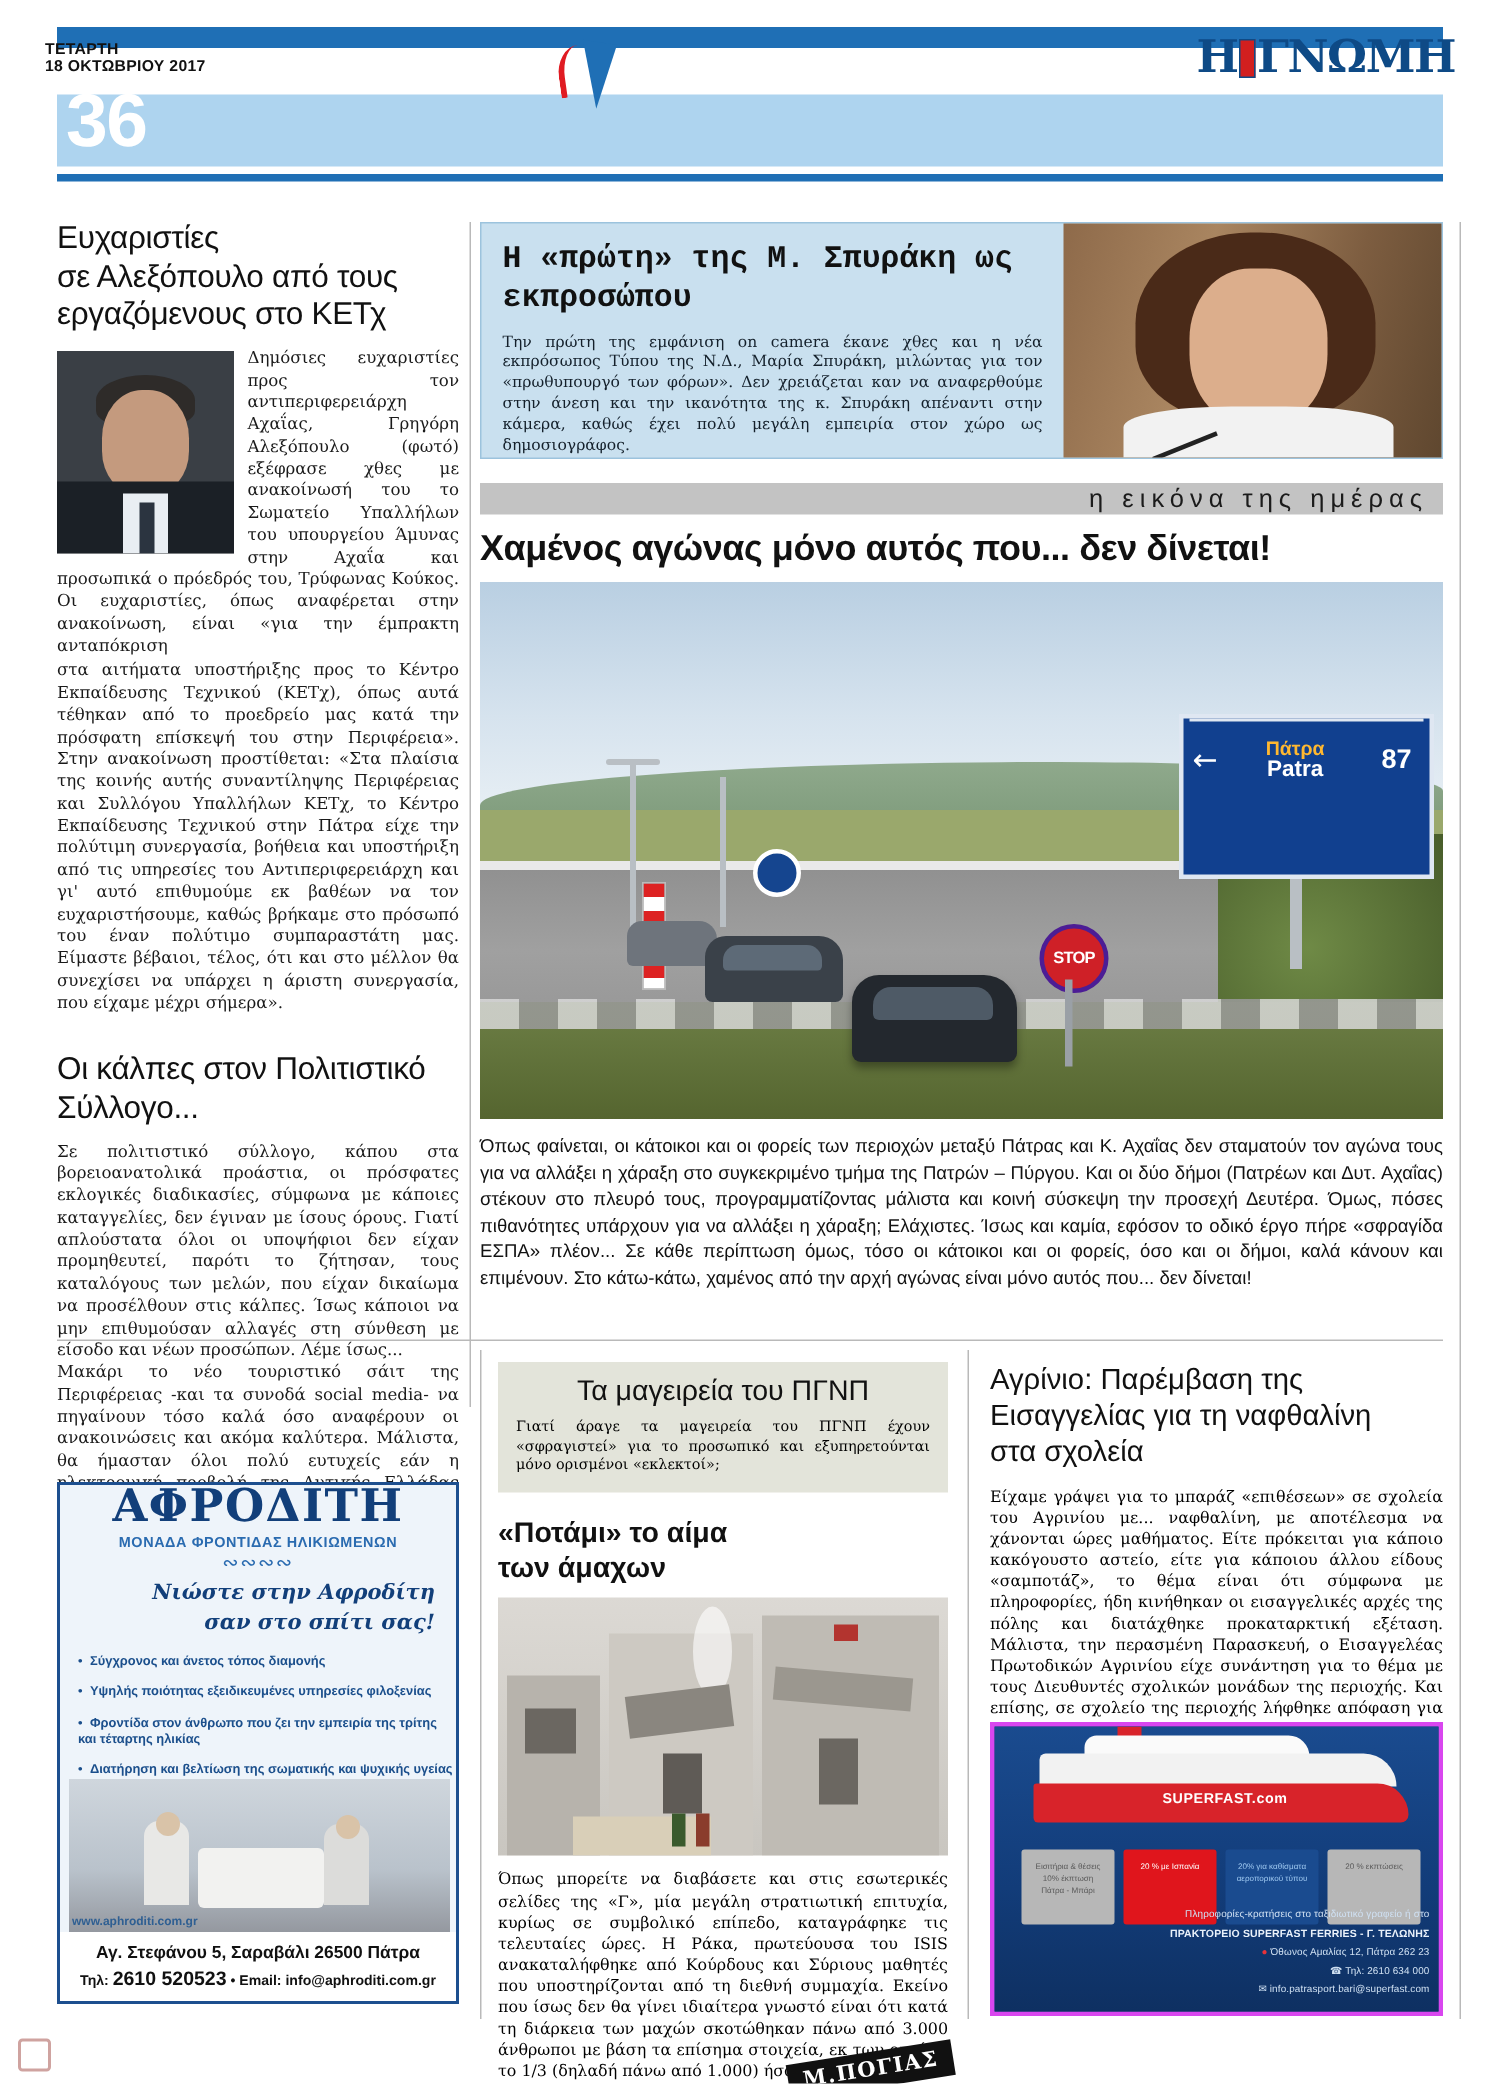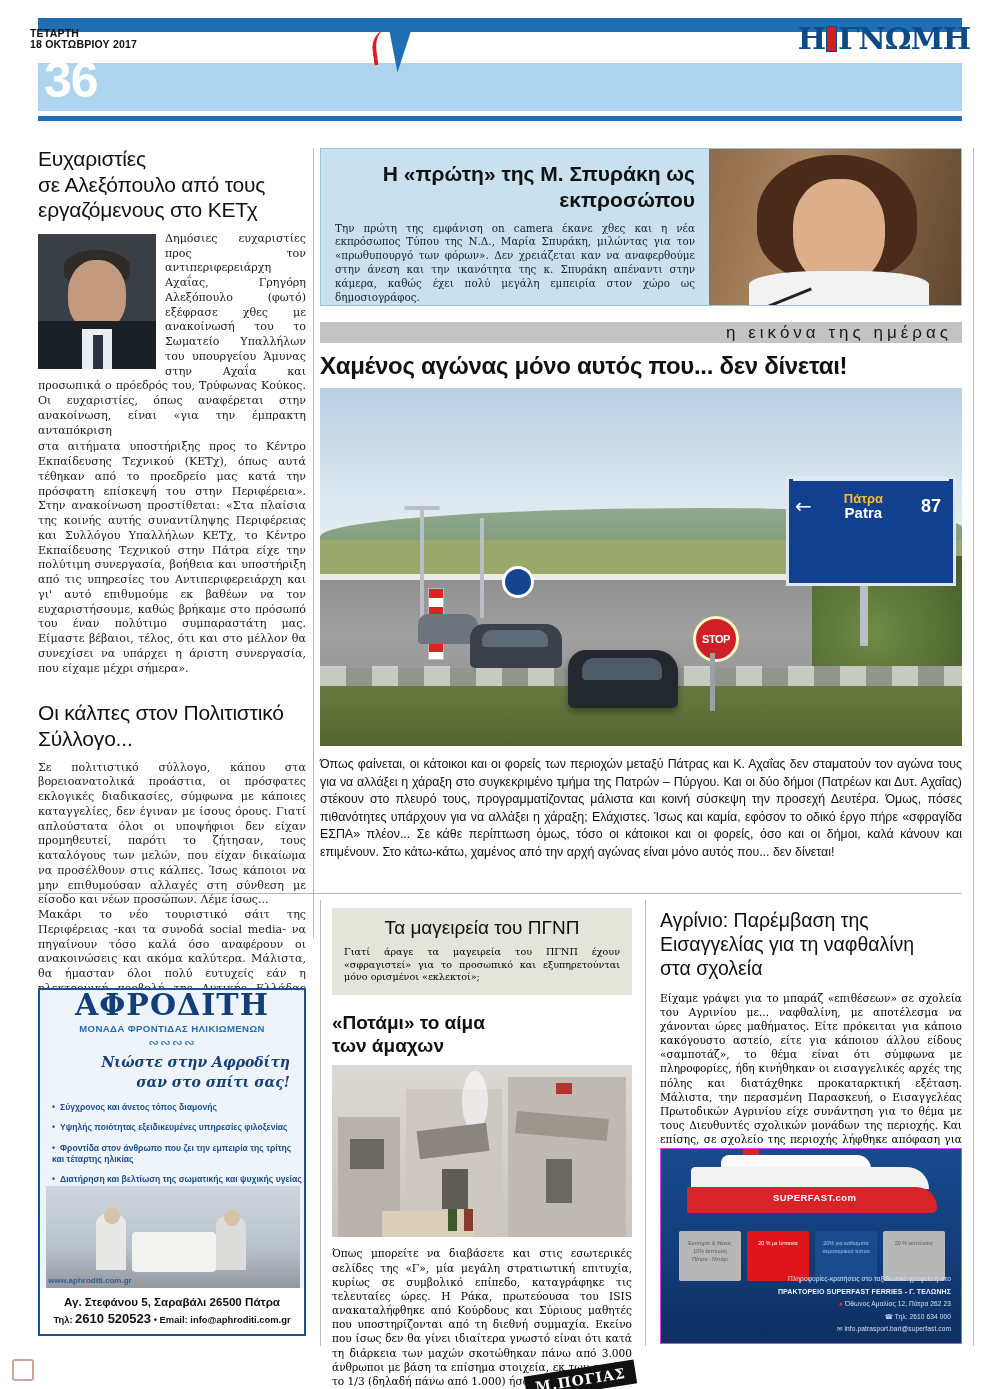--- a/index.html
+++ b/index.html
@@ -32,21 +32,21 @@
   .portrait{width:118px;height:135px;float:left;margin:2px 9px 3px 0;background:#3a3f45;position:relative;overflow:hidden;}
   .portrait .suit{position:absolute;left:0;bottom:0;width:118px;height:48px;background:#1b2026;}
   .portrait .shirt{position:absolute;left:44px;bottom:0;width:30px;height:40px;background:#e9eef3;transform:skewX(0deg);}
   .portrait .tie{position:absolute;left:55px;bottom:0;width:10px;height:34px;background:#2b3440;}
   .portrait .face{position:absolute;left:30px;top:26px;width:58px;height:70px;border-radius:46% 46% 42% 42%;background:#c49a7e;}
   .portrait .hair{position:absolute;left:26px;top:16px;width:66px;height:34px;border-radius:50% 50% 30% 30%;background:#2e2b29;}
 
   
   .spy{position:absolute;left:320px;top:148px;width:642px;height:158px;background:#c9e0ef;border:1px solid #9cc3dd;box-sizing:border-box;}
   .spy .inner{padding:12px 14px 0 14px;width:360px;}
-  .spy h3{font-family:Liberation Sans, sans-serif;font-weight:bold;font-size:21px;line-height:1.25;text-align:right;margin:0 0 8px 0;color:#111;}
+  .spy h3{font-family:Liberation Mono, monospace;font-weight:bold;font-size:21px;line-height:1.25;text-align:left;margin:0 0 8px 0;color:#111;}
   .spy p{font-family:"DejaVu Serif",serif;font-size:10.4px;line-height:1.34;text-align:justify;margin:0;color:#14202b;}
   .spy-photo{position:absolute;right:0;top:0;width:252px;height:156px;background:linear-gradient(105deg,#8e6a4a 0%,#a98560 35%,#7d5d40 70%,#5f472f 100%);overflow:hidden;}
   .spy-photo .hair2{position:absolute;left:48px;top:6px;width:160px;height:126px;border-radius:48% 48% 40% 40%;background:#4a2a18;}
   .spy-photo .face2{position:absolute;left:84px;top:30px;width:92px;height:106px;border-radius:44% 44% 46% 46%;background:#dcae8c;}
   .spy-photo .body2{position:absolute;left:40px;bottom:0;width:180px;height:34px;background:#f2f2f2;border-radius:40% 40% 0 0;}
   .spy-photo .mic{position:absolute;left:58px;bottom:6px;width:46px;height:3px;background:#222;transform:rotate(-22deg);}
 
   
   .eikona-bar{position:absolute;left:320px;top:322px;width:642px;height:21px;background:#c3c3c3;}
   .eikona-bar span{position:absolute;right:10px;top:1px;font-family:"Liberation Sans",sans-serif;font-size:17px;letter-spacing:4px;color:#1b1b1b;}
@@ -59,21 +59,21 @@
   .road{position:absolute;left:0;top:186px;width:642px;height:172px;background:linear-gradient(180deg,#8f8f8f 0%,#a0a0a0 35%,#8a8a8a 100%);}
   .road-edge{position:absolute;left:0;top:186px;width:642px;height:6px;background:#e9e9e9;}
   .grass-near{position:absolute;left:0;bottom:0;width:642px;height:78px;background:linear-gradient(180deg,#6d7f46 0%,#55652f 100%);}
   .bush{position:absolute;right:0;top:168px;width:150px;height:190px;background:radial-gradient(circle at 40% 40%,#6f8a46,#3f5224);}
   .kerb{position:absolute;left:0;bottom:60px;width:642px;height:20px;background:repeating-linear-gradient(90deg,#d8d8d8 0 26px,#9a9a9a 26px 52px);opacity:.85;}
   .car1{position:absolute;left:248px;top:262px;width:110px;height:58px;background:#23282e;border-radius:18px 22px 6px 6px;box-shadow:0 4px 6px rgba(0,0,0,.35);}
   .car1 .win{position:absolute;left:14px;top:8px;width:80px;height:22px;background:#4e5a66;border-radius:12px 12px 4px 4px;}
   .car2{position:absolute;left:150px;top:236px;width:92px;height:44px;background:#3a4149;border-radius:14px 16px 5px 5px;}
   .car2 .win{position:absolute;left:12px;top:6px;width:66px;height:17px;background:#5d6a77;border-radius:10px 10px 3px 3px;}
   .car3{position:absolute;left:98px;top:226px;width:60px;height:30px;background:#6e747c;border-radius:10px 12px 4px 4px;}
-  .stopsign{position:absolute;left:373px;top:228px;width:40px;height:40px;background:#cf2027;border:3px solid #fef9c3;border-radius:50%;display:flex;align-items:center;justify-content:center;}
+  .stopsign{position:absolute;left:373px;top:228px;width:40px;height:40px;background:#cf2027;border:3px solid #4c1d95;border-radius:50%;display:flex;align-items:center;justify-content:center;}
   .stopsign span{font-family:"Liberation Sans",sans-serif;font-weight:bold;font-size:11px;color:#fff;letter-spacing:-.5px;}
   .signpole{position:absolute;left:390px;top:265px;width:5px;height:58px;background:#9aa0a6;}
   .pole2{position:absolute;left:100px;top:120px;width:4px;height:120px;background:#b9bfc4;}
   .pole3{position:absolute;left:160px;top:130px;width:4px;height:100px;background:#b9bfc4;}
   .lamp{position:absolute;left:84px;top:118px;width:36px;height:4px;background:#b9bfc4;border-radius:2px;}
   .barrier{position:absolute;left:108px;top:200px;width:14px;height:70px;background:repeating-linear-gradient(180deg,#d22 0 9px,#fff 9px 18px);border:1px solid #bbb;}
   .bluecirc{position:absolute;left:182px;top:178px;width:26px;height:26px;border-radius:50%;background:#15458f;border:3px solid #fff;}
 
   .roadsign{position:absolute;left:466px;top:88px;width:170px;height:110px;background:#11408f;border:3px solid #dfe7f2;box-sizing:border-box;}
   .rs-row{display:flex;align-items:center;height:50px;padding:0 6px;color:#fff;}
@@ -130,21 +130,21 @@
   .ruin .rub{position:absolute;left:50px;bottom:0;width:92px;height:26px;background:#d9cfb8;}
   .mid-text{font-family:"DejaVu Serif",serif;font-size:10.6px;line-height:1.34;text-align:justify;margin:9px 0 0 0;}
   .sig{position:absolute;right:-4px;bottom:-4px;background:#111;color:#fff;font-family:"DejaVu Serif",serif;font-weight:bold;font-size:14px;padding:4px 10px;transform:rotate(-9deg);letter-spacing:1px;}
   .mid-text-wrap{position:relative;}
 
   
   .right-bottom{position:absolute;left:660px;top:908px;width:302px;}
   .right-bottom h4{font-family:"Liberation Sans",sans-serif;font-weight:normal;font-size:19.5px;line-height:1.24;margin:0 0 10px 0;color:#111;}
   .right-bottom p{font-family:"DejaVu Serif",serif;font-size:10.6px;line-height:1.34;text-align:justify;margin:0;}
 
-  .ferry{position:absolute;left:660px;top:1148px;width:302px;height:196px;border:1px solid #d946ef;background:#123c79;box-sizing:border-box;overflow:hidden;}
+  .ferry{position:absolute;left:660px;top:1148px;width:302px;height:196px;border:3px solid #d946ef;background:#123c79;box-sizing:border-box;overflow:hidden;}
   .ferry .sea{position:absolute;left:0;top:0;width:300px;height:196px;background:linear-gradient(180deg,#1a4b8f 0%,#123c79 55%,#0e2f60 100%);}
   .ferry .hull{position:absolute;left:26px;top:38px;width:250px;height:26px;background:#d8232a;border-radius:4px 40px 10px 6px;}
   .ferry .deck{position:absolute;left:30px;top:18px;width:238px;height:22px;background:#f2f2f2;border-radius:6px 32px 0 0;}
   .ferry .deck2{position:absolute;left:60px;top:6px;width:150px;height:14px;background:#fafafa;border-radius:8px 14px 0 0;}
   .ferry .funnel{position:absolute;left:82px;top:0px;width:16px;height:12px;background:#d8232a;}
   .ferry .brandtxt{position:absolute;left:112px;top:43px;font-family:"Liberation Sans",sans-serif;font-weight:bold;font-size:9.5px;color:#fff;letter-spacing:.4px;}
   .ferry .tiles{position:absolute;left:18px;top:82px;width:266px;display:flex;gap:6px;}
   .ferry .t{height:50px;border-radius:2px;font-family:"Liberation Sans",sans-serif;font-size:5.4px;line-height:1.5;color:#fff;padding:8px 4px;box-sizing:border-box;text-align:center;}
   .ferry .t.g{background:#b7b7b7;color:#5a5a5a;flex:1;}
   .ferry .t.r{background:#e0151c;flex:1;}

